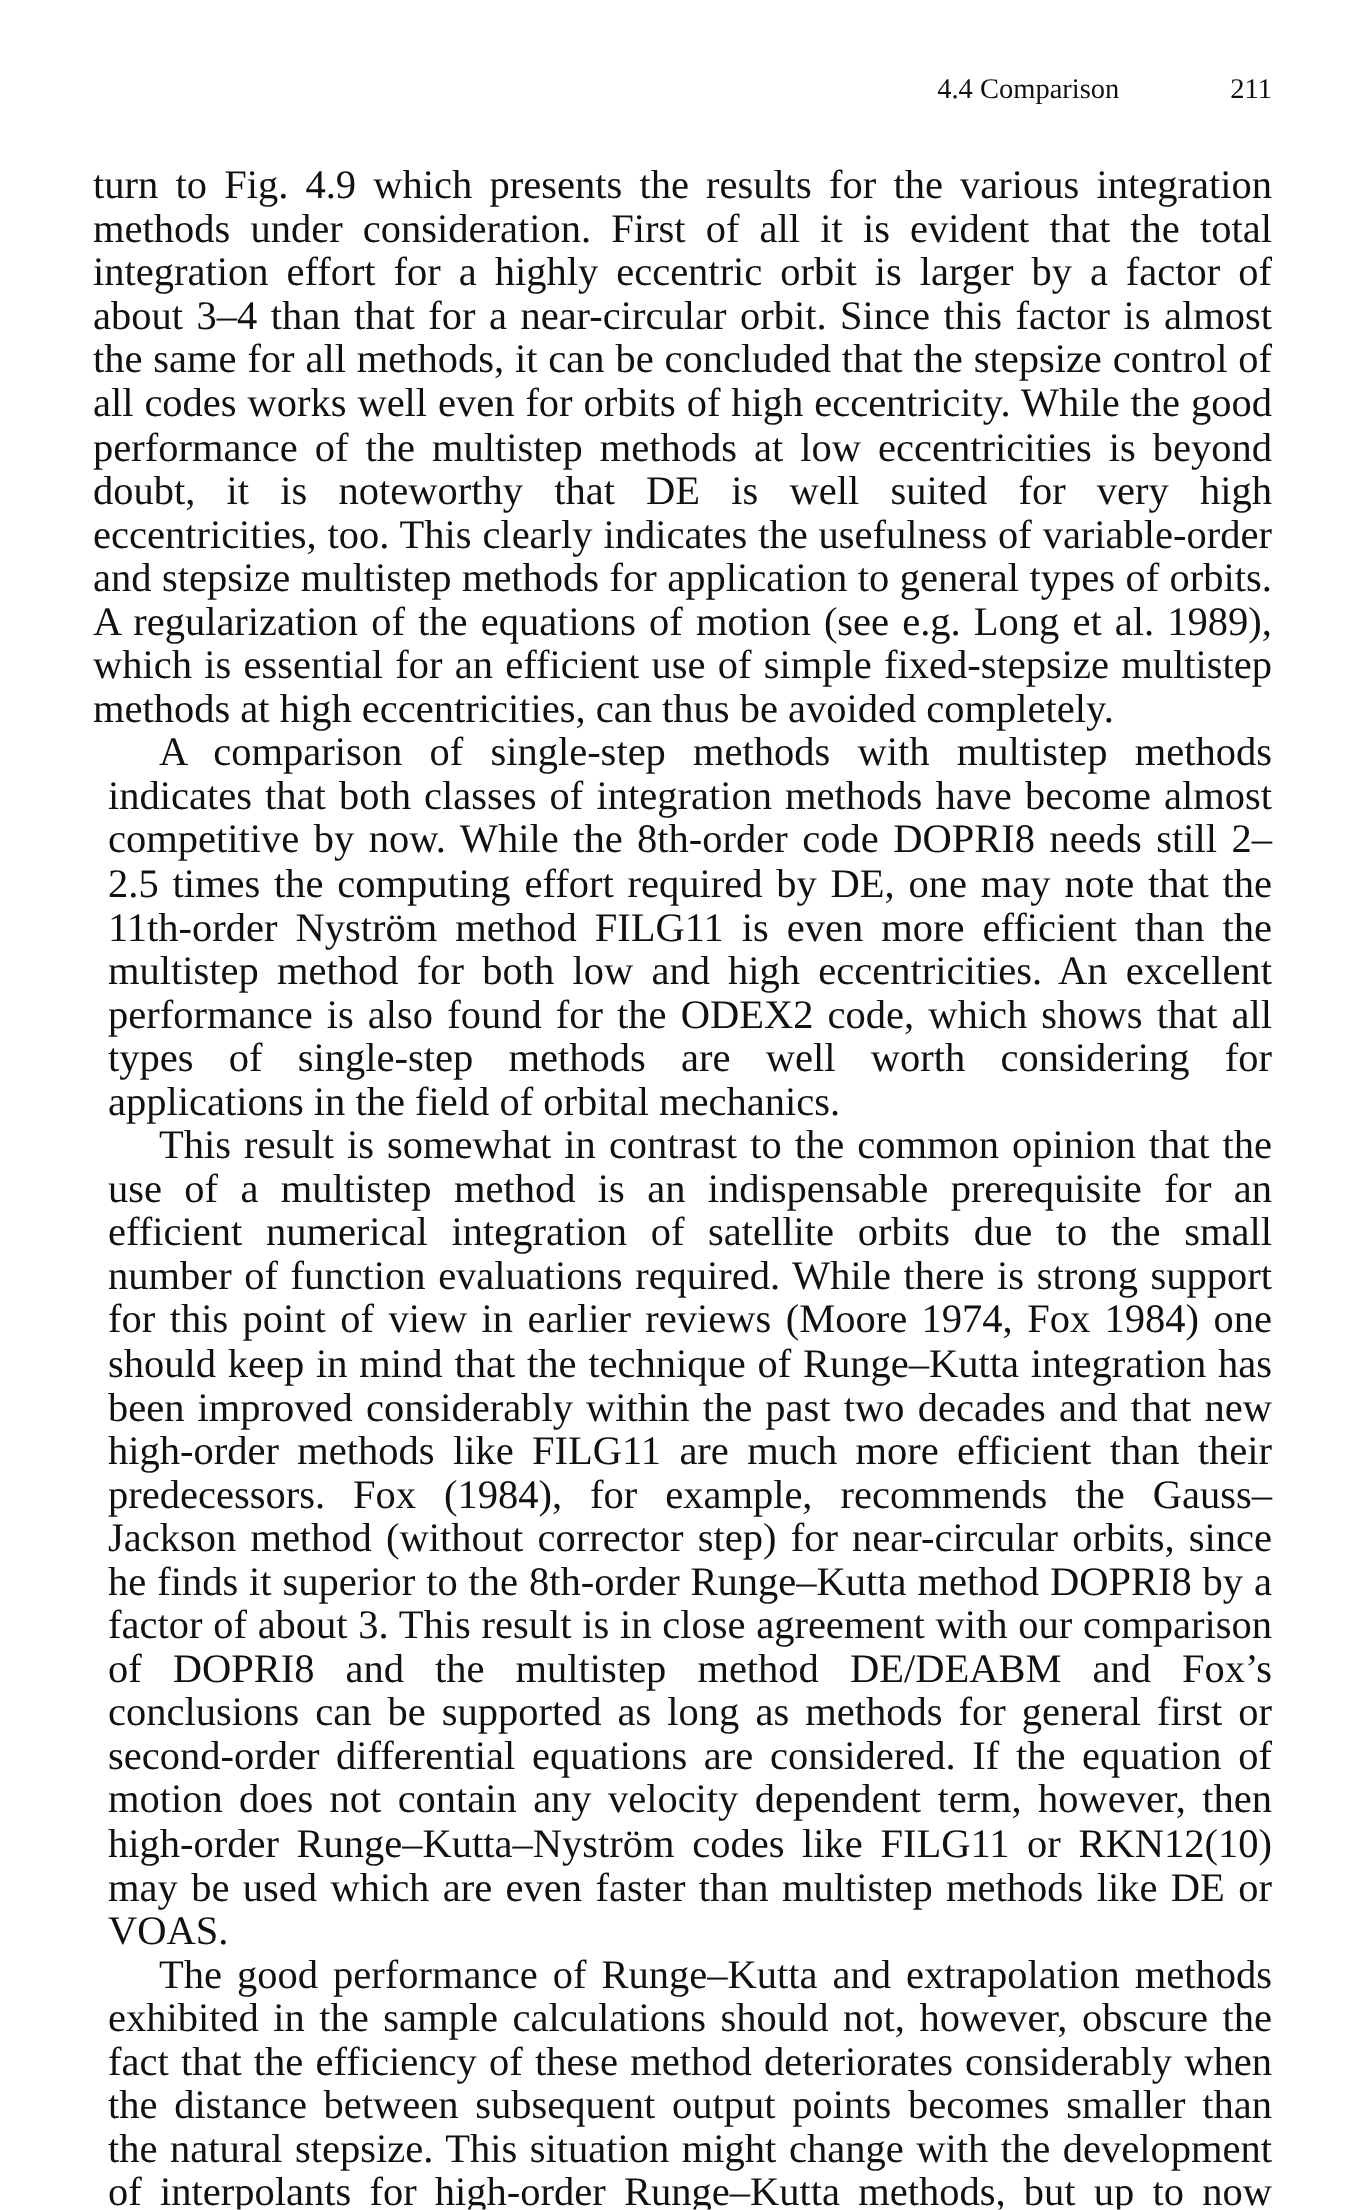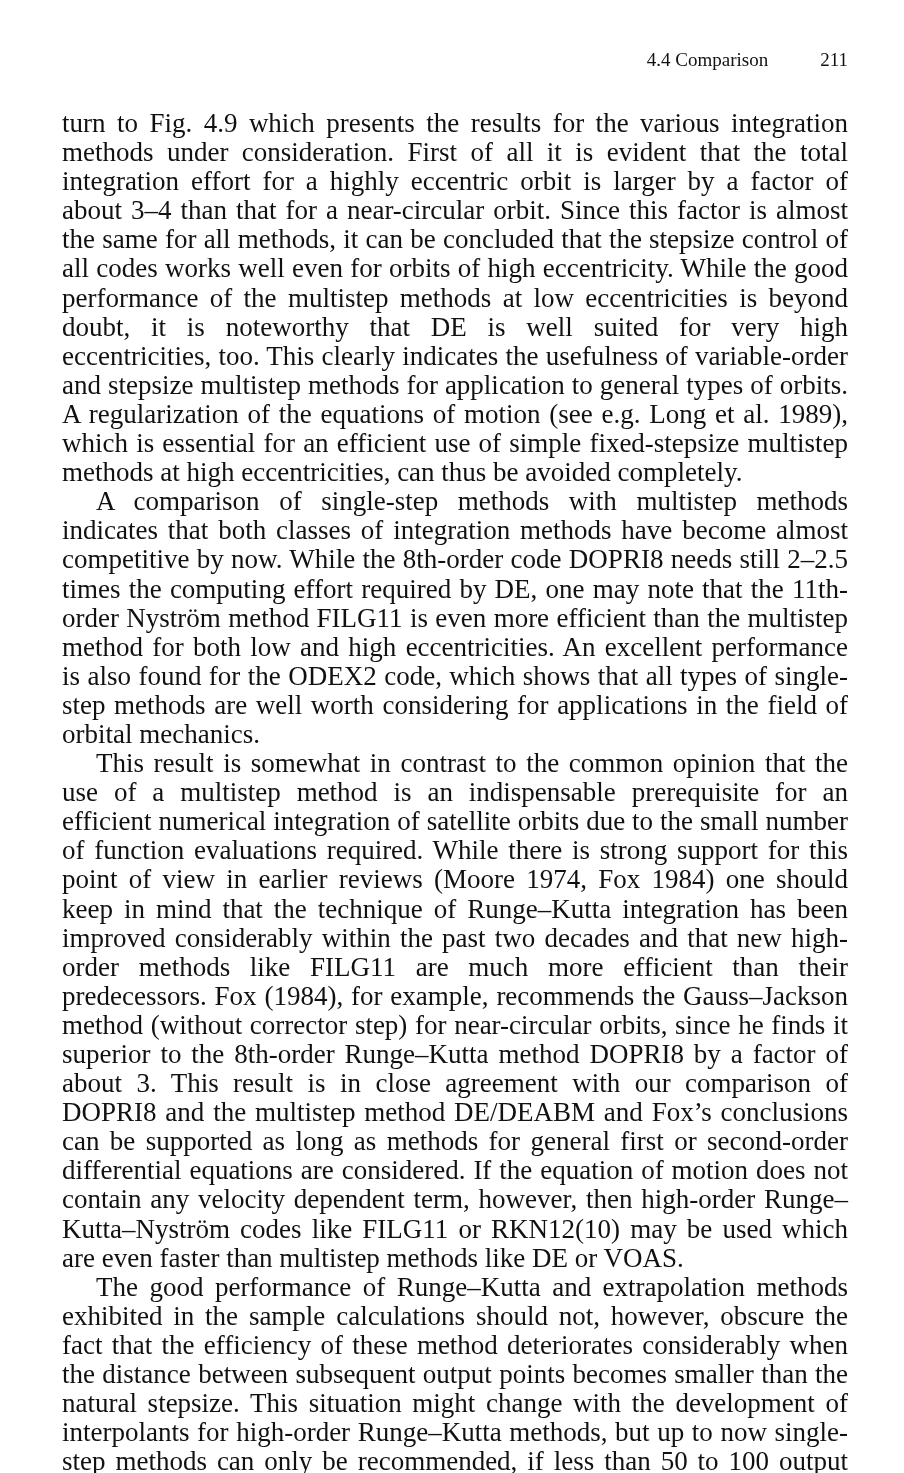--- a/index.html
+++ b/index.html
@@ -6,29 +6,29 @@
   body {
     width: 904px; height: 1473px; position: relative; overflow: hidden;
     font-family: "Liberation Serif", "DejaVu Serif", serif;
     color: #111111;
   }
   .running-head {
     position: absolute; top: 46px; left: 62px; width: 786px;
     font-size: 19px; line-height: 28px;
     display: flex; justify-content: flex-end;
   }
-  .running-head .section { margin-right: 52px; }
+  .running-head .section { margin-right: 74px; }
   .body-text {
     position: absolute; top: 109px; left: 62px; width: 786px;
     font-size: 27px; line-height: 29.1px;
   }
   .body-text p {
     margin: 0; text-align: justify; hyphens: none;
   }
-  .body-text p.indent { text-indent: 34px; }
+  .body-text p.indent { text-indent: 34px; margin-left: 10px; }
 </style>
 </head>
 <body>
 
 <div class="running-head">
   <span class="section">4.4 Comparison</span>
   <span class="page-num">211</span>
 </div>
 
 <div class="body-text">

